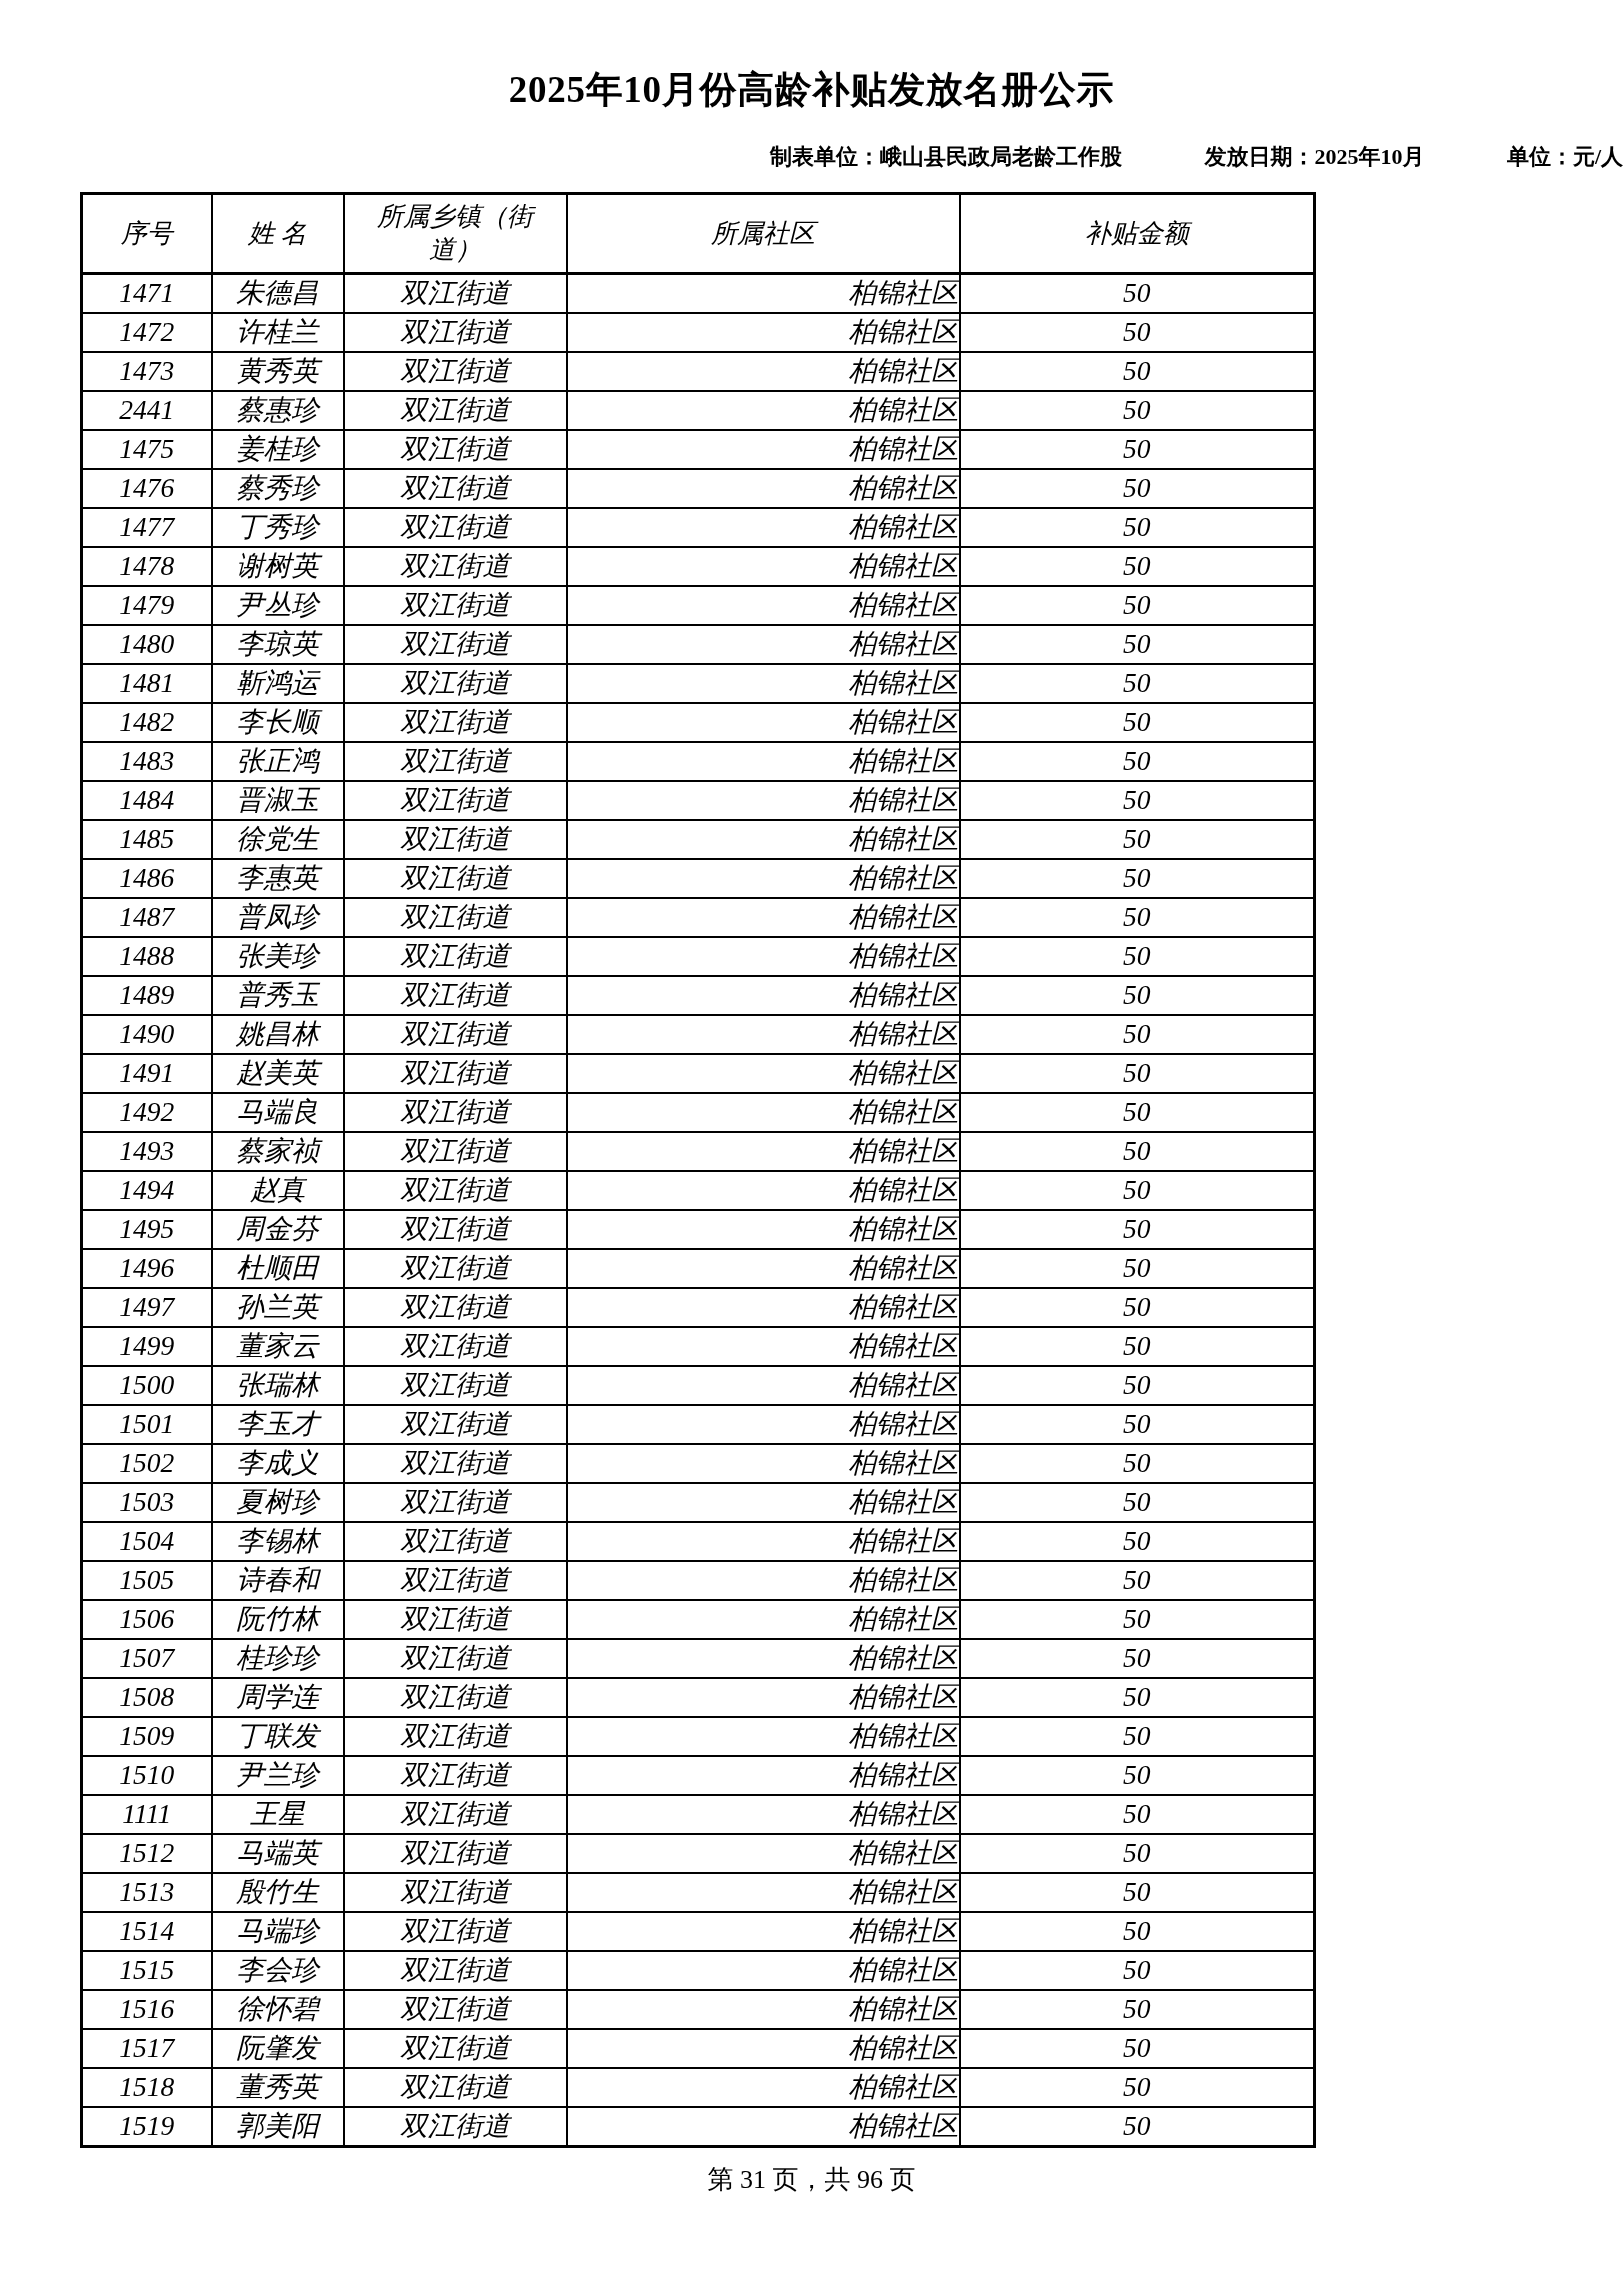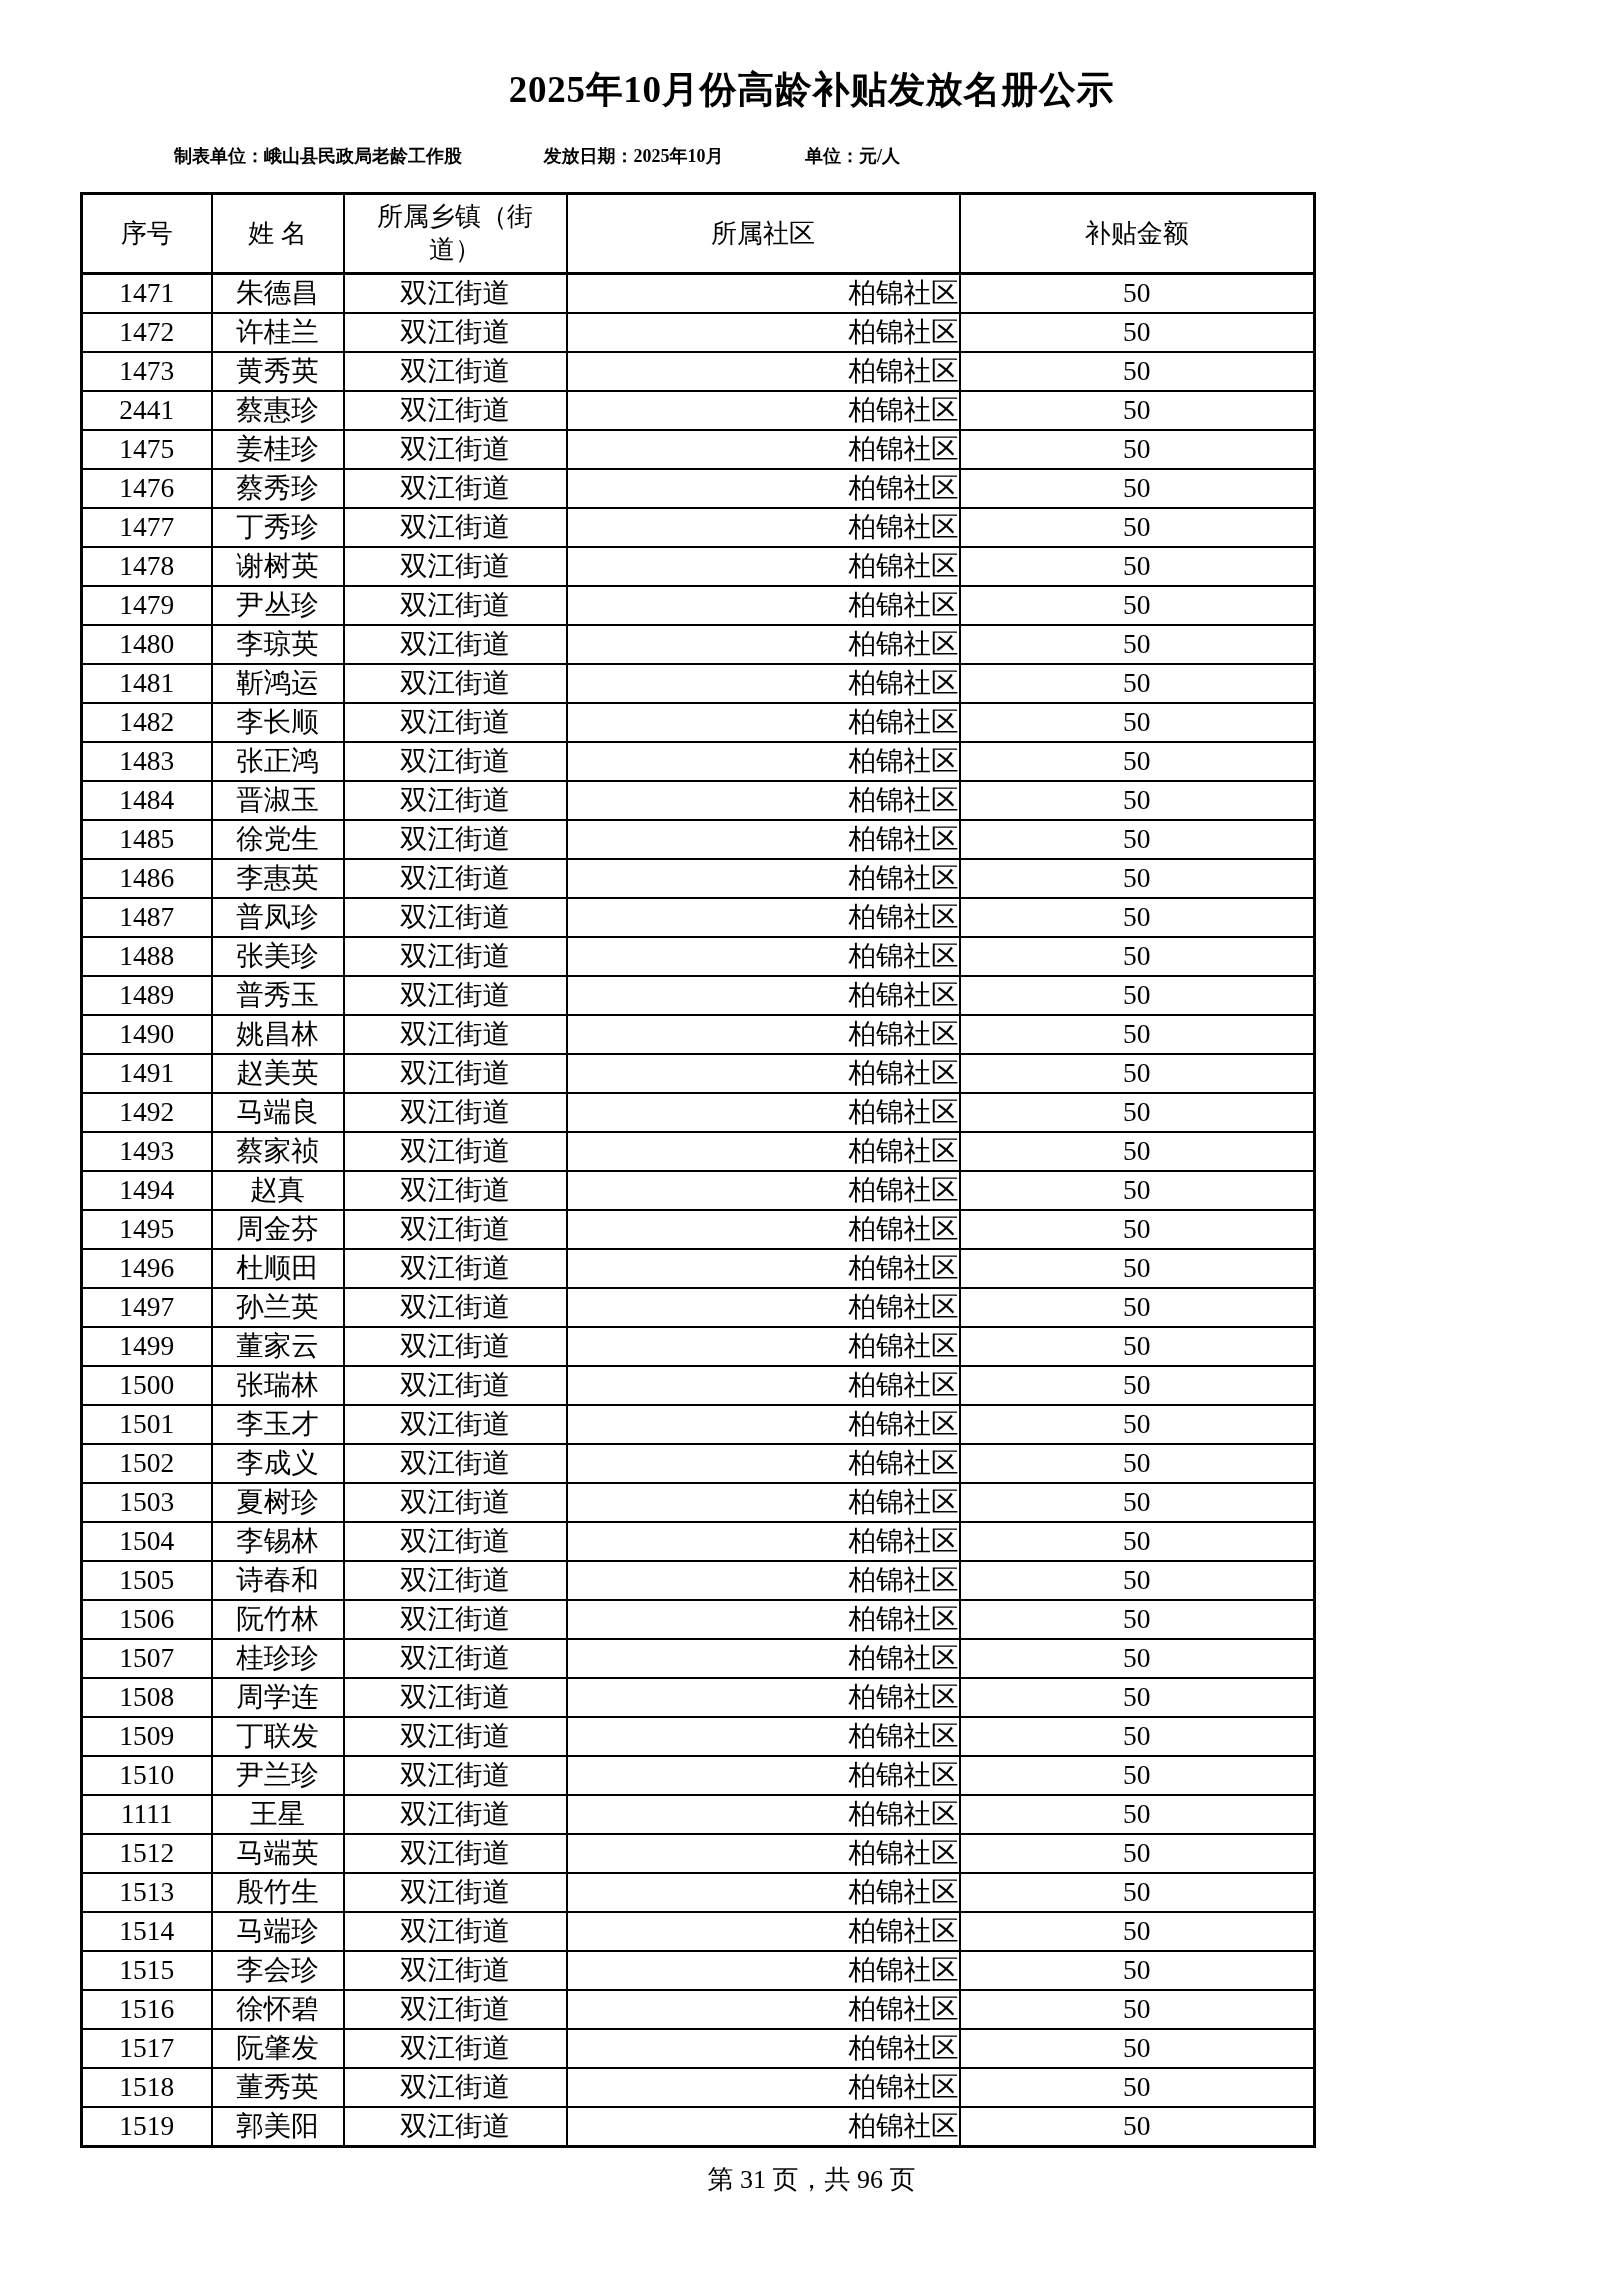--- a/index.html
+++ b/index.html
@@ -11,31 +11,33 @@
   }
   .page{position:relative;width:1623px;height:2295px;overflow:hidden;}
   .doc-title{
     margin:73px 0 0 0;
     text-align:center;
     font-size:37px;font-weight:bold;line-height:34px;
     letter-spacing:0.7px;
   }
   .meta-line{
     margin:34px 0 0 174px;
-    font-size:18px;font-weight:bold;line-height:31px;
+    font-size:22px;font-weight:bold;line-height:31px;
     white-space:nowrap;
+    text-align:right;
   }
   .meta-line .seg{display:inline-block;}
   .meta-line .seg+.seg{margin-left:77px;}
   table.roster{
     margin:19.6px 0 0 80px;
     width:1233px;
     border-collapse:collapse;
     table-layout:fixed;
     border:3.9px solid #000;
+    font-style:italic;
   }
   table.roster th, table.roster td{
     border:2px solid #000;
     font-weight:normal;
     text-align:center;
     vertical-align:middle;
     overflow:hidden;
   }
   table.roster thead th{
     font-size:26px;

